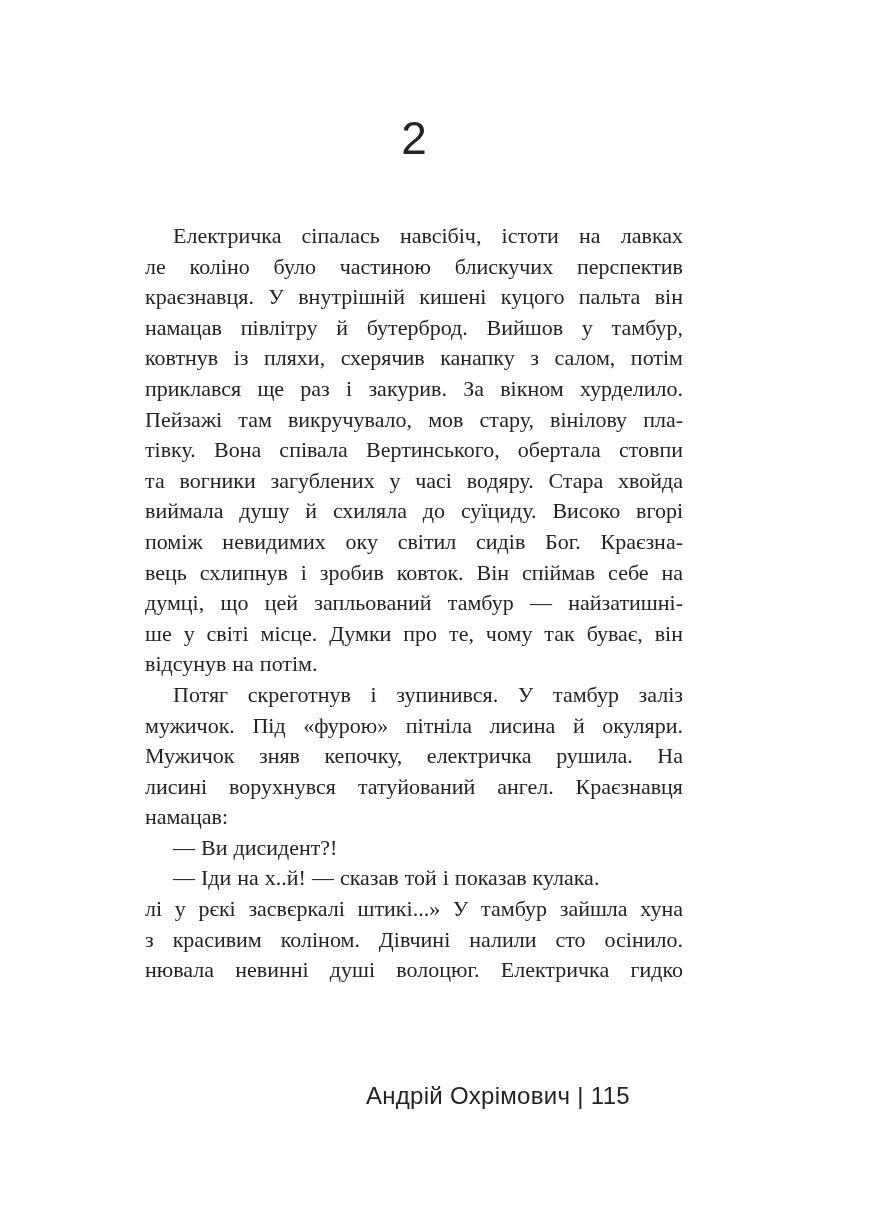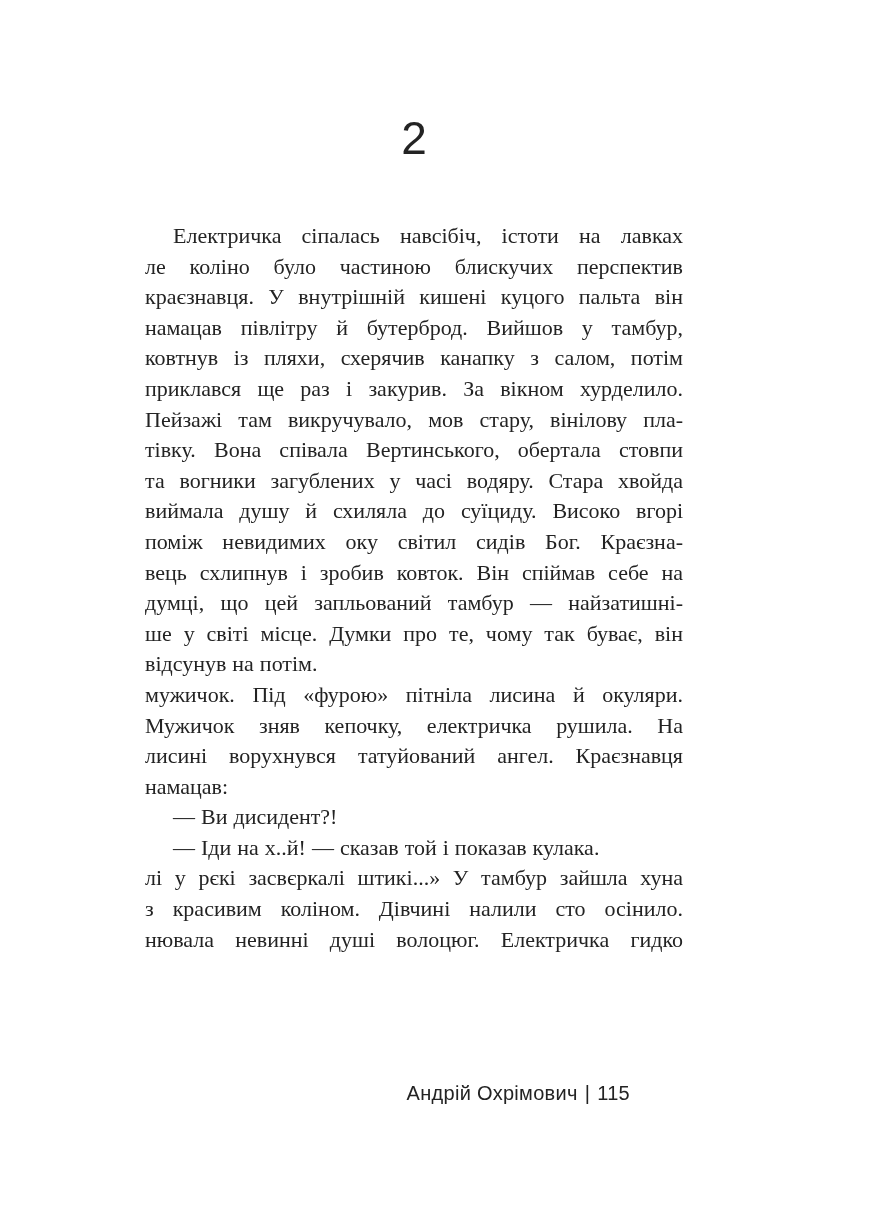--- a/index.html
+++ b/index.html
@@ -43,21 +43,21 @@
   .line.left {
     text-align: left;
     text-align-last: left;
   }
   .line.indent { text-indent: 28px; text-align: center; }
   .footer {
     position: absolute;
     top: 1082px;
     right: 244px;
     font-family: "Liberation Sans", sans-serif;
-    font-size: 20px;
+    font-size: 24px;
     letter-spacing: 0.3px;
     color: var(--text, #232323);
     white-space: nowrap;
   }
   .footer .sep { margin: 0 7px; }
 </style>
 </head>
 <body>
 
 <div class="page">
@@ -73,20 +73,21 @@
     <div class="line">приклався ще раз і закурив. За вікном хурделило.</div>
     <div class="line">Пейзажі там викручувало, мов стару, вінілову пла-</div>
     <div class="line">тівку. Вона співала Вертинського, обертала стовпи</div>
     <div class="line">та вогники загублених у часі водяру. Стара хвойда</div>
     <div class="line">виймала душу й схиляла до суїциду. Високо вгорі</div>
     <div class="line">поміж невидимих оку світил сидів Бог. Краєзна-</div>
     <div class="line">вець схлипнув і зробив ковток. Він спіймав себе на</div>
     <div class="line">думці, що цей запльований тамбур — найзатишні-</div>
     <div class="line">ше у світі місце. Думки про те, чому так буває, він</div>
     <div class="line left">відсунув на потім.</div>
+    <div class="line indent">Потяг скреготнув і зупинився. У тамбур заліз</div>
     <div class="line">мужичок. Під «фурою» пітніла лисина й окуляри.</div>
     <div class="line">Мужичок зняв кепочку, електричка рушила. На</div>
     <div class="line">лисині ворухнувся татуйований ангел. Краєзнавця</div>
     <div class="line left">намацав:</div>
     <div class="line left indent">— Ви дисидент?!</div>
     <div class="line left indent">— Іди на х..й! — сказав той і показав кулака.</div>
     <div class="line">лі у рєкі засвєркалі штикі...» У тамбур зайшла хуна</div>
     <div class="line">з красивим коліном. Дівчині налили сто осінило.</div>
     <div class="line">нювала невинні душі волоцюг. Електричка гидко</div>
   </div>

